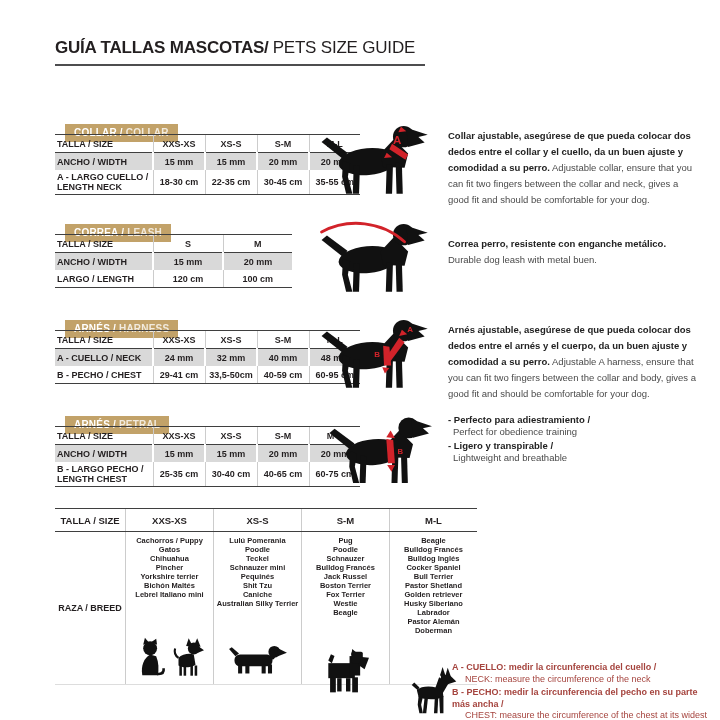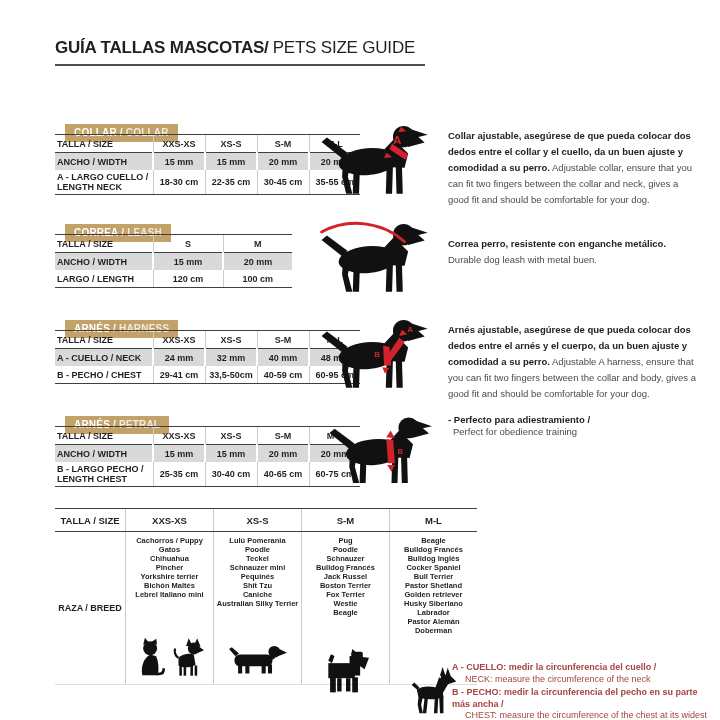--- a/index.html
+++ b/index.html
@@ -275,20 +275,24 @@
         </g>
       </svg>
     </div>
     <div class="features" style="top:14px;">
 
         <div class="f">
           <span class="es">- Perfecto para adiestramiento /</span>
           <span class="en">Perfect for obedience training</span>
         </div>
 
+        <div class="f">
+          <span class="es">- Ligero y transpirable /</span>
+          <span class="en">Lightweight and breathable</span>
+        </div>
 
       </div>
   </div>
 
   <table class="breeds">
     <tbody>
         <tr>
       <th class="c0">TALLA /  SIZE</th>
 
     <th class="c">XXS-XS</th>

